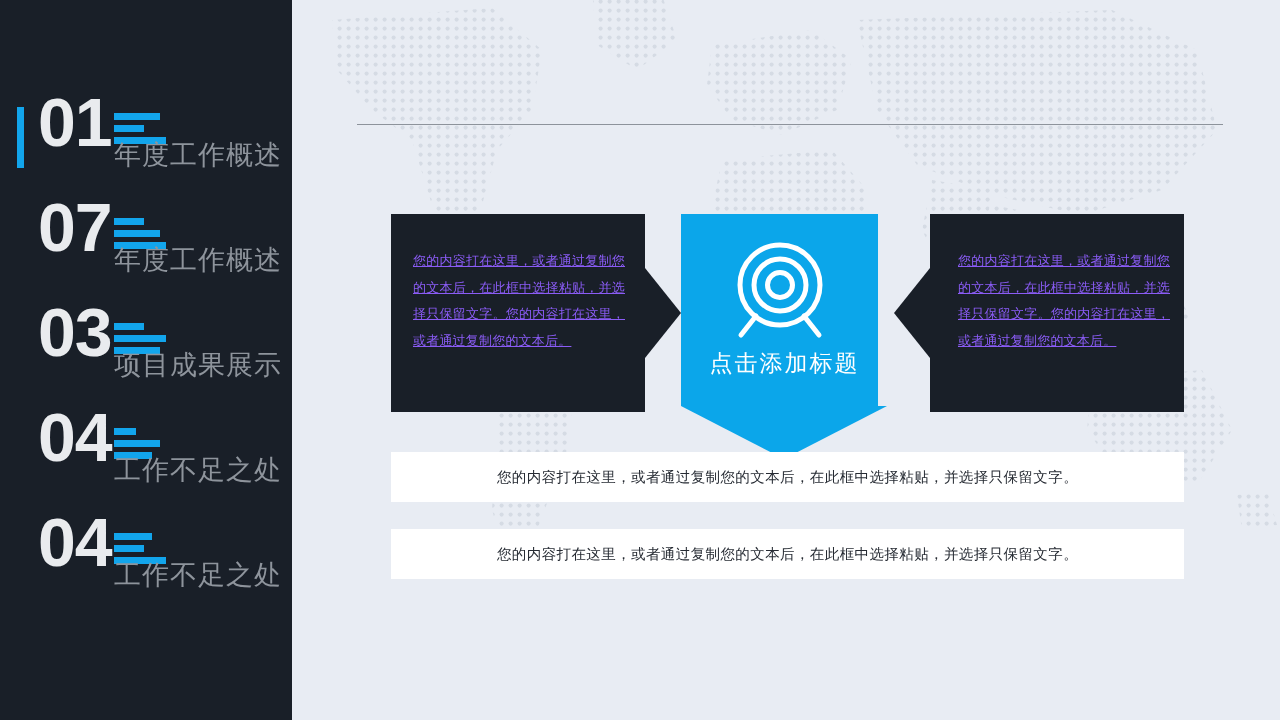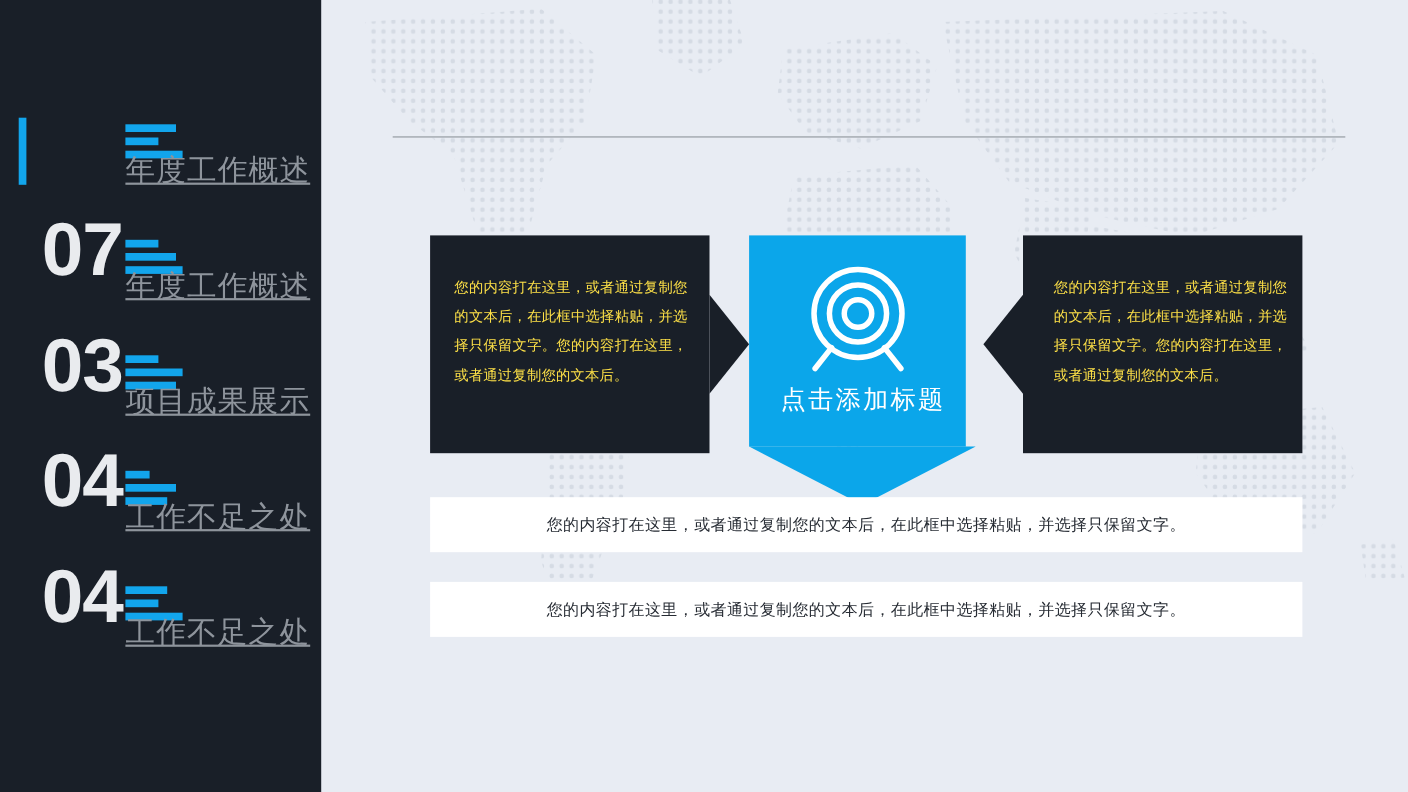--- a/index.html
+++ b/index.html
@@ -94,21 +94,20 @@
   }
   .nav-label {
     position: absolute;
     left: 114px;
     top: 36px;
     font-size: 27px;
     color: #8e949c;
     letter-spacing: 1px;
     white-space: nowrap;
     font-family: "Liberation Sans", "DejaVu Sans", sans-serif;
-    text-decoration: underline;
   }
 
   
   .page-title {
     position: absolute;
     left: 358px;
     top: 46px;
     font-size: 38px;
     color: #23272e;
     letter-spacing: 2px;
@@ -143,23 +142,24 @@
   }
   .side-box.left  { left: 391px; }
   .side-box.right { left: 930px; }
 
   .side-text {
     position: absolute;
     top: 34px;
     width: 212px;
     font-size: 13px;
     line-height: 2.05;
-    color: #fde047;
+    color: #8b5cf6;
     text-align: justify;
     letter-spacing: 0.2px;
+    text-decoration: underline;
   }
   .side-box.left  .side-text { left: 22px; }
   .side-box.right .side-text { left: 28px; }
 
   
   .tip {
     position: absolute;
     top: 54px;
     width: 0;
     height: 0;
@@ -268,20 +268,21 @@
       </defs>
       <rect x="0" y="0" width="988" height="660" fill="url(#dots)" clip-path="url(#mapclip)"></rect>
     </svg>
   </div>
 
   <div class="sidebar">
     <div class="nav-list">
 
       <div class="nav-item">
         <span class="nav-accent"></span>
+        <span class="nav-num">01</span>
         <span class="nav-bars">
           <i style="width:46px"></i>
             <i style="width:30px"></i>
             <i style="width:52px"></i>
         </span>
         <span class="nav-label">年度工作概述</span>
       </div>
 
       <div class="nav-item">
 

